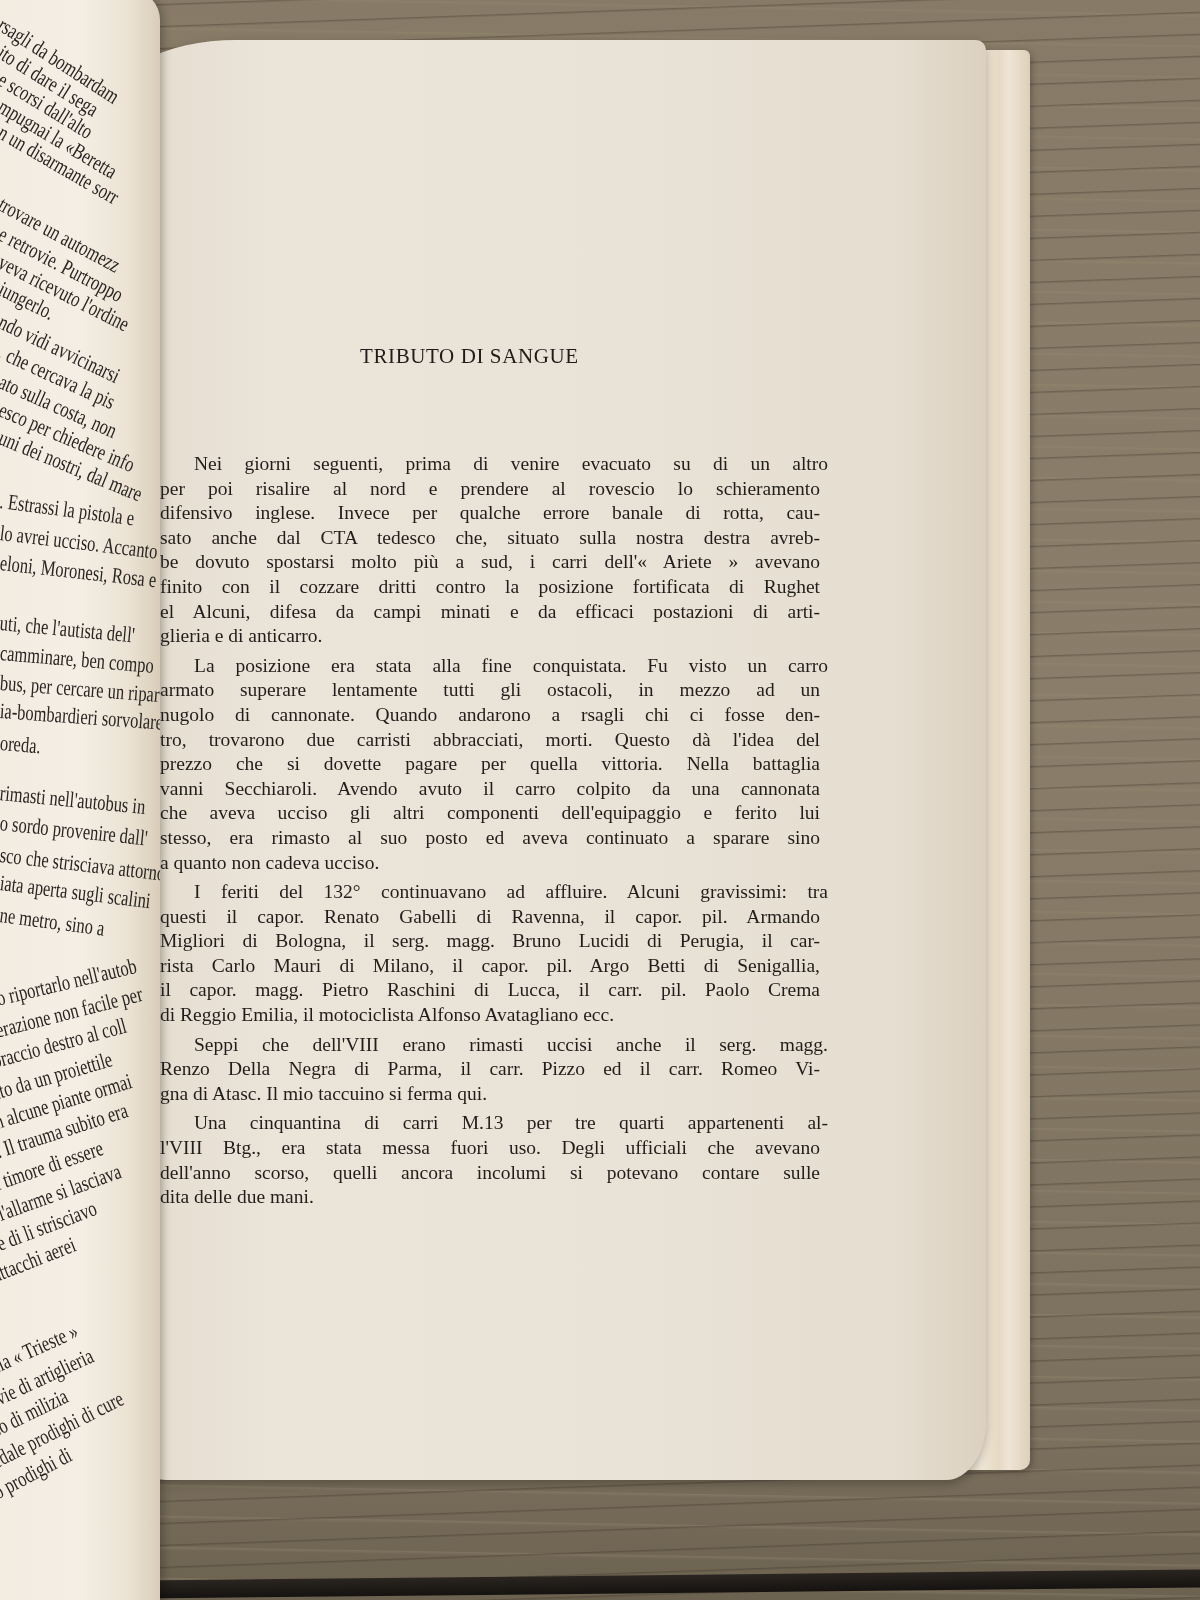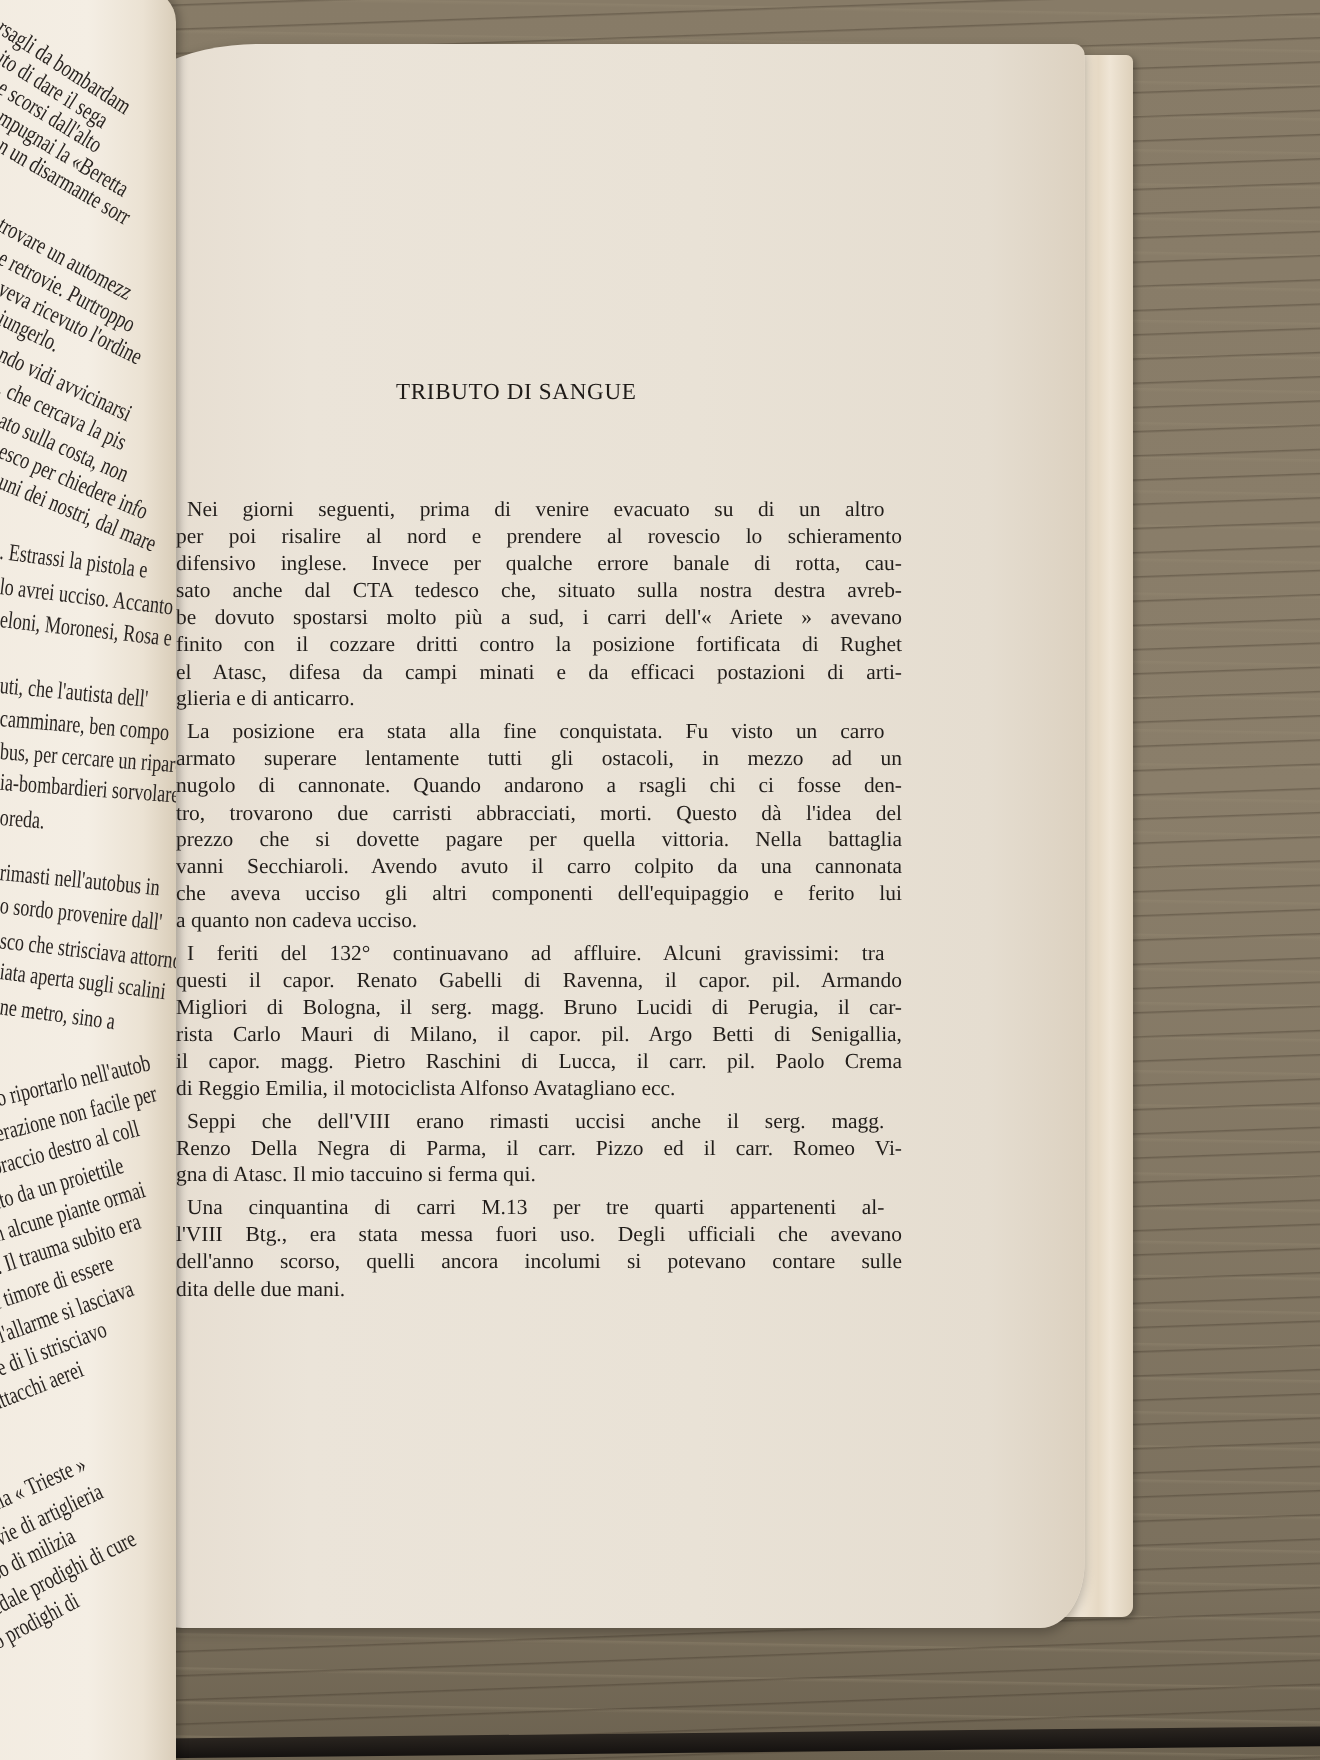--- a/index.html
+++ b/index.html
@@ -145,21 +145,21 @@
       display: block;
       white-space: nowrap;
       text-align: justify;
       text-align-last: justify;
       width: 660px;
     }
     .line.last {
       text-align-last: left;
     }
     .line.indent {
-      padding-left: 10px;
+      padding-left: 34px;
       width: 634px;
     }
   </style>
 </head>
 <body>
 
 <div class="table-surface"></div>
 <div class="floor-shadow"></div>
 
 <div class="page-stack"></div>
@@ -218,31 +218,32 @@
 <div class="chapter-title">TRIBUTO DI SANGUE</div>
 
 <div class="body-text" id="body-text">
     <div class="para">
       <span class="line indent">Nei giorni seguenti, prima di venire evacuato su di un altro</span>
       <span class="line">per poi risalire al nord e prendere al rovescio lo schieramento</span>
       <span class="line">difensivo inglese. Invece per qualche errore banale di rotta, cau-</span>
       <span class="line">sato anche dal CTA tedesco che, situato sulla nostra destra avreb-</span>
       <span class="line">be dovuto spostarsi molto più a sud, i carri dell'« Ariete » avevano</span>
       <span class="line">finito con il cozzare dritti contro la posizione fortificata di Rughet</span>
-      <span class="line">el Atasc, difesa da campi minati e da efficaci postazioni di arti-</span>
+      <span class="line">el Alcuni, difesa da campi minati e da efficaci postazioni di arti-</span>
       <span class="line last">glieria e di anticarro.</span>
     </div>
     <div class="para">
       <span class="line indent">La posizione era stata alla fine conquistata. Fu visto un carro</span>
       <span class="line">armato superare lentamente tutti gli ostacoli, in mezzo ad un</span>
       <span class="line">nugolo di cannonate. Quando andarono a rsagli chi ci fosse den-</span>
       <span class="line">tro, trovarono due carristi abbracciati, morti. Questo dà l'idea del</span>
       <span class="line">prezzo che si dovette pagare per quella vittoria. Nella battaglia</span>
       <span class="line">vanni Secchiaroli. Avendo avuto il carro colpito da una cannonata</span>
       <span class="line">che aveva ucciso gli altri componenti dell'equipaggio e ferito lui</span>
+      <span class="line">stesso, era rimasto al suo posto ed aveva continuato a sparare sino</span>
       <span class="line last">a quanto non cadeva ucciso.</span>
     </div>
     <div class="para">
       <span class="line indent">I feriti del 132° continuavano ad affluire. Alcuni gravissimi: tra</span>
       <span class="line">questi il capor. Renato Gabelli di Ravenna, il capor. pil. Armando</span>
       <span class="line">Migliori di Bologna, il serg. magg. Bruno Lucidi di Perugia, il car-</span>
       <span class="line">rista Carlo Mauri di Milano, il capor. pil. Argo Betti di Senigallia,</span>
       <span class="line">il capor. magg. Pietro Raschini di Lucca, il carr. pil. Paolo Crema</span>
       <span class="line last">di Reggio Emilia, il motociclista Alfonso Avatagliano ecc.</span>
     </div>

